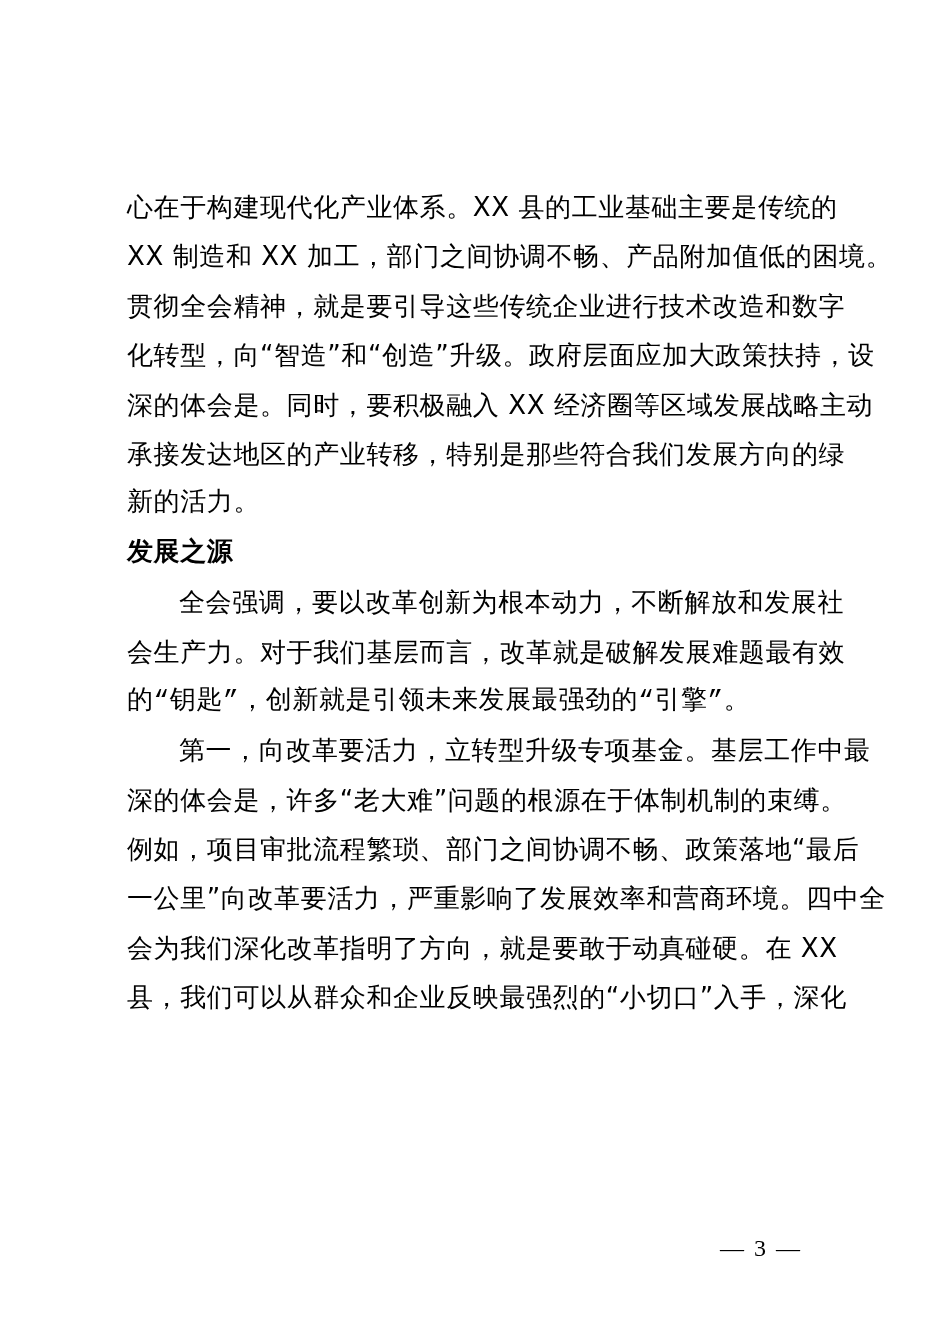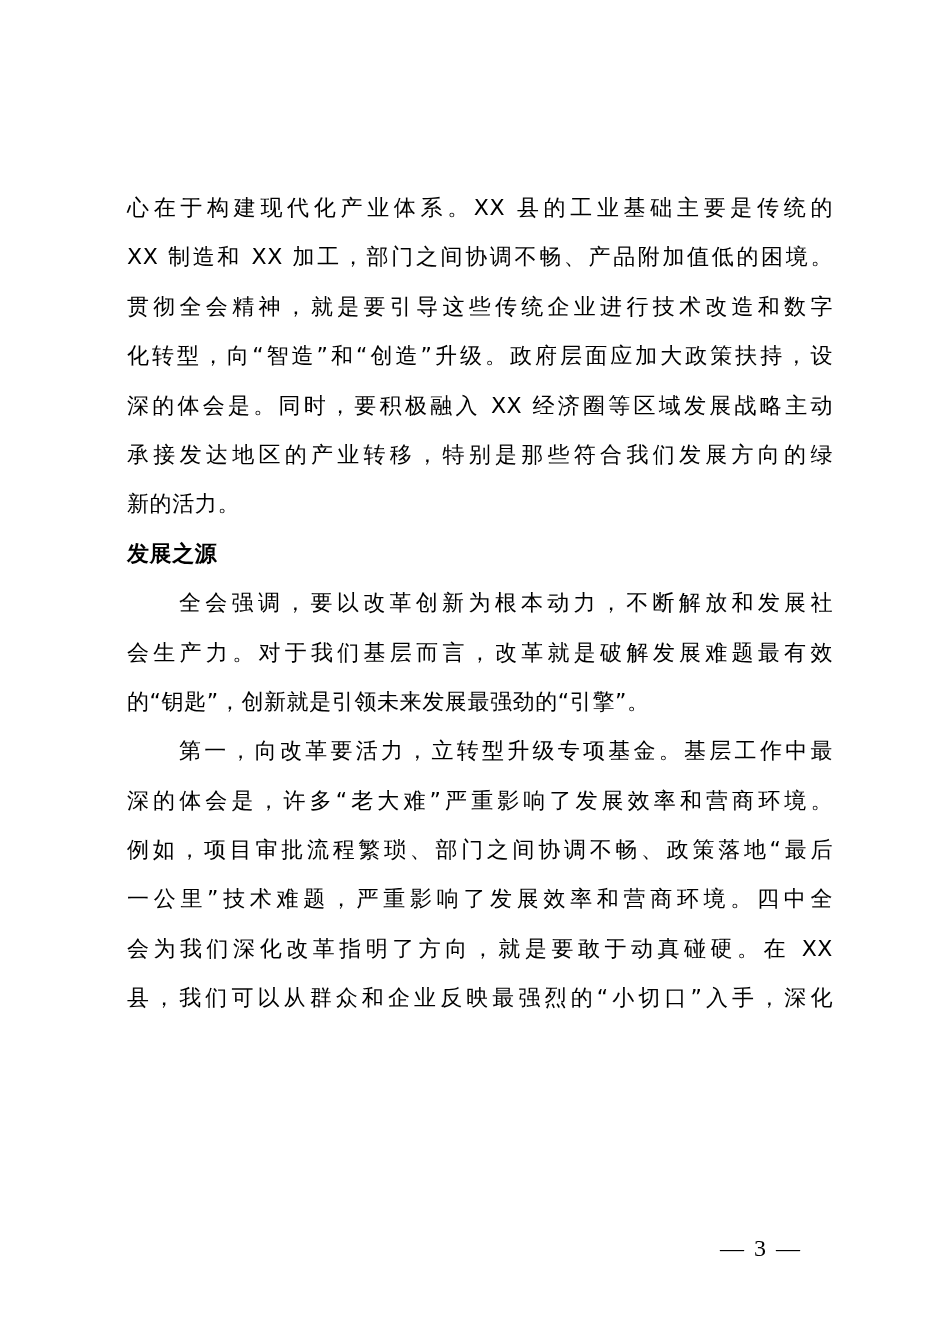--- a/index.html
+++ b/index.html
@@ -1,39 +1,39 @@
 <!DOCTYPE html>
 <html><head>
 <meta charset="utf-8">
 <style>
   html, body { margin: 0; padding: 0; background: #ffffff; }
   body { width: 950px; height: 1344px; position: relative; overflow: hidden; font-family: "DejaVu Sans", "Liberation Sans", sans-serif; color: #000; }
   .page { position: absolute; left: 127px; top: 183px; width: 706px; }
-  .line { height: 49.4px; line-height: 49.4px; font-size: 22px; white-space: nowrap; letter-spacing: 0.6px; text-align: justify; text-align-last: justify; }
-  .line.last { text-align-last: left; }
+  .line { height: 49.4px; line-height: 49.4px; font-size: 26px; white-space: nowrap; letter-spacing: 0.6px; text-align: justify; text-align-last: justify; }
+  .line.last { text-align-last: left; font-family: Liberation Mono, monospace; }
   .line.indent { padding-left: 52px; }
   .heading { font-weight: bold; }
   .footer { position: absolute; left: 720px; top: 1235px; font-family: "Liberation Serif", "DejaVu Serif", serif; font-size: 24px; color: #000; letter-spacing: 2px; }
 </style>
 </head>
 <body>
 
 <div class="page">
   <div class="line">心在于构建现代化产业体系。XX 县的工业基础主要是传统的</div>
   <div class="line">XX 制造和 XX 加工，部门之间协调不畅、产品附加值低的困境。</div>
   <div class="line">贯彻全会精神，就是要引导这些传统企业进行技术改造和数字</div>
   <div class="line">化转型，向“智造”和“创造”升级。政府层面应加大政策扶持，设</div>
   <div class="line">深的体会是。同时，要积极融入 XX 经济圈等区域发展战略主动</div>
   <div class="line">承接发达地区的产业转移，特别是那些符合我们发展方向的绿</div>
   <div class="line last">新的活力。</div>
   <div class="line last heading">发展之源</div>
   <div class="line indent">全会强调，要以改革创新为根本动力，不断解放和发展社</div>
   <div class="line">会生产力。对于我们基层而言，改革就是破解发展难题最有效</div>
   <div class="line last">的“钥匙”，创新就是引领未来发展最强劲的“引擎”。</div>
   <div class="line indent">第一，向改革要活力，立转型升级专项基金。基层工作中最</div>
-  <div class="line">深的体会是，许多“老大难”严重影响了发展效率和营商环境。</div>
+  <div class="line">深的体会是，许多“老大难”问题的根源在于体制机制的束缚。</div>
   <div class="line">例如，项目审批流程繁琐、部门之间协调不畅、政策落地“最后</div>
-  <div class="line">一公里”技术难题，严重影响了发展效率和营商环境。四中全</div>
+  <div class="line">一公里”向改革要活力，严重影响了发展效率和营商环境。四中全</div>
   <div class="line">会为我们深化改革指明了方向，就是要敢于动真碰硬。在 XX</div>
   <div class="line">县，我们可以从群众和企业反映最强烈的“小切口”入手，深化</div>
 </div>
 
 <div class="footer">— 3 —</div>
 
 </body></html>

